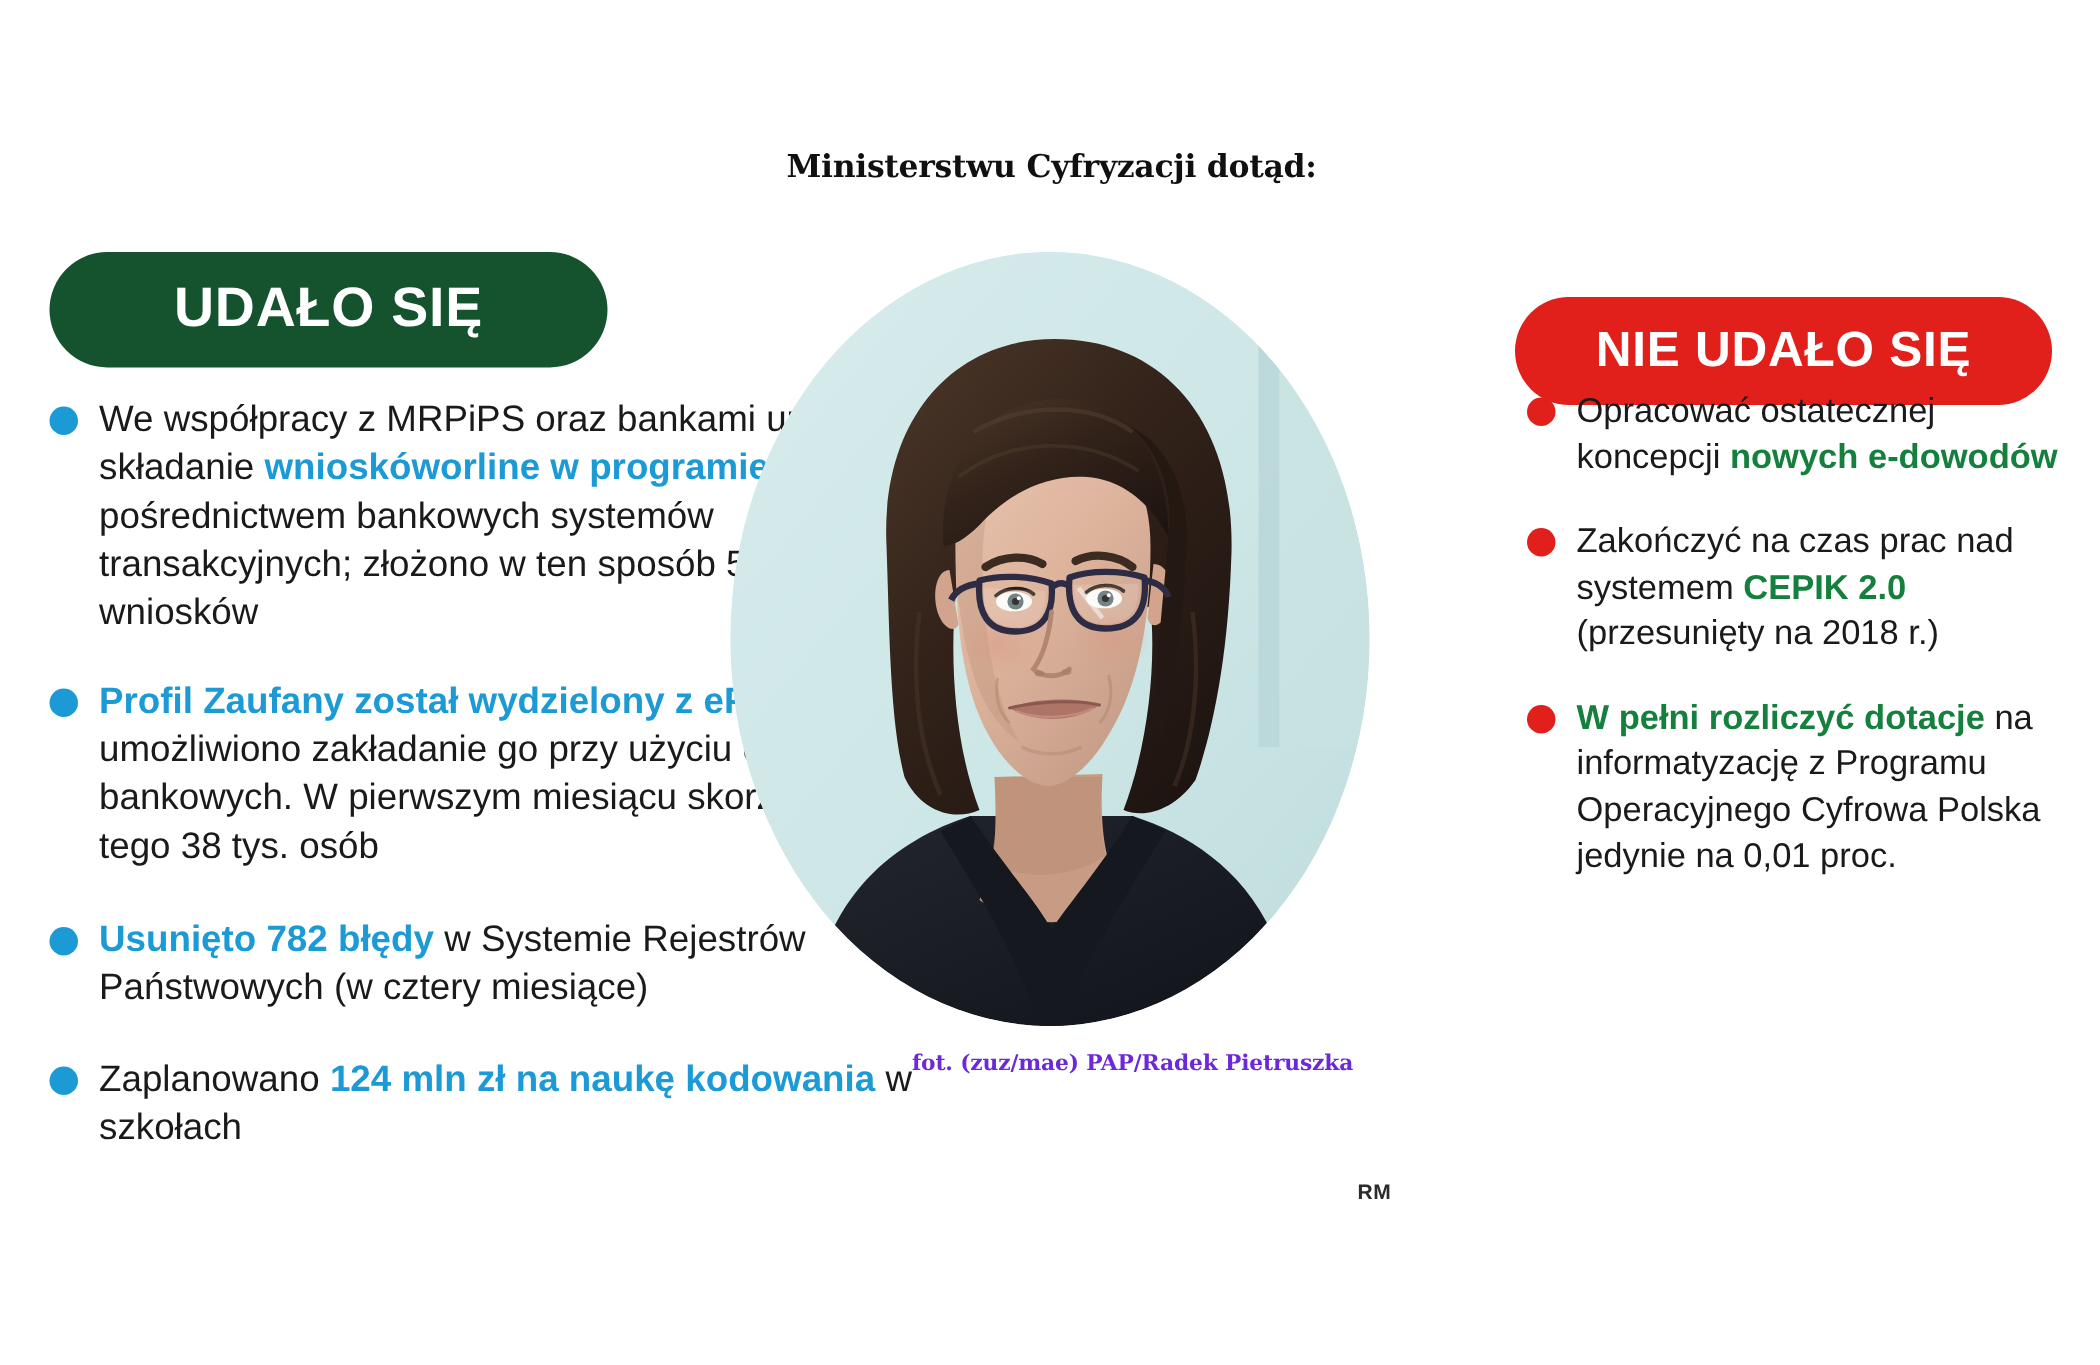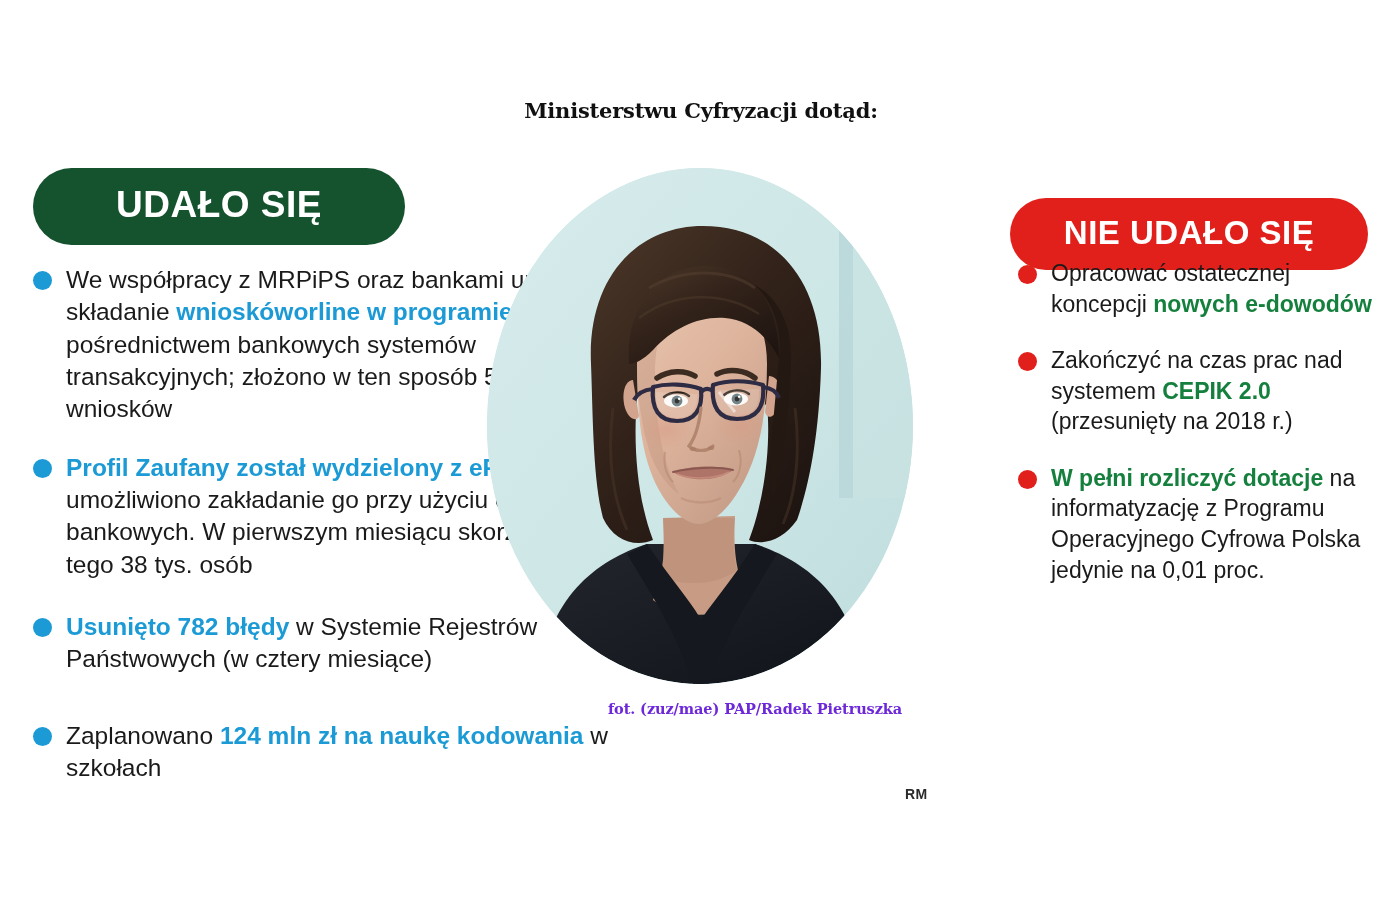--- a/index.html
+++ b/index.html
@@ -113,21 +113,21 @@
   }
   .col-right .btext {
     font-size: 23px;
     line-height: 1.33;
   }
   .hl-blue { color: #1B9AD5; font-weight: 700; }
   .hl-red  { color: #15803d; font-weight: 700; }
 
   .col-left .bullet-row { margin-bottom: 26px; }
   .col-left .bullet-row:nth-child(2) { margin-bottom: 30px; }
-  .col-left .bullet-row:nth-child(3) { margin-bottom: 44px; }
+  .col-left .bullet-row:nth-child(3) { margin-bottom: 28px; }
   .col-right .bullet-row { margin-bottom: 26px; }
 
   
   .portrait-wrap {
     position: absolute;
     left: 487px;
     top: 168px;
     width: 426px;
     height: 516px;
   }

